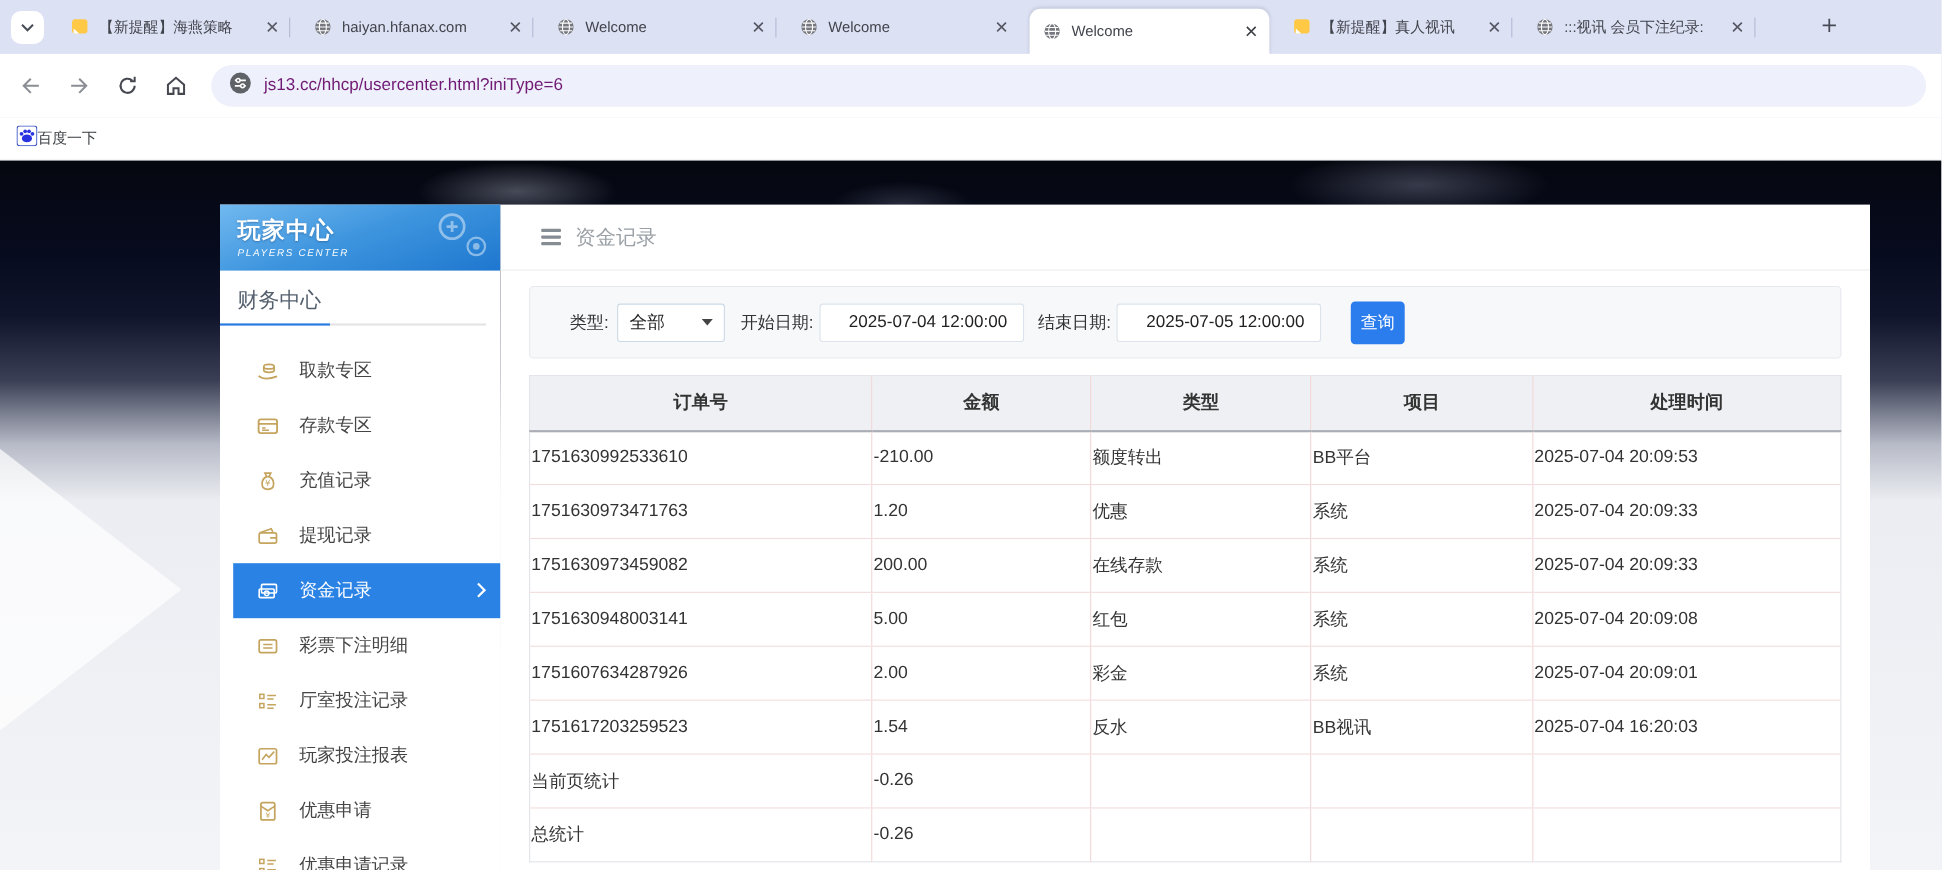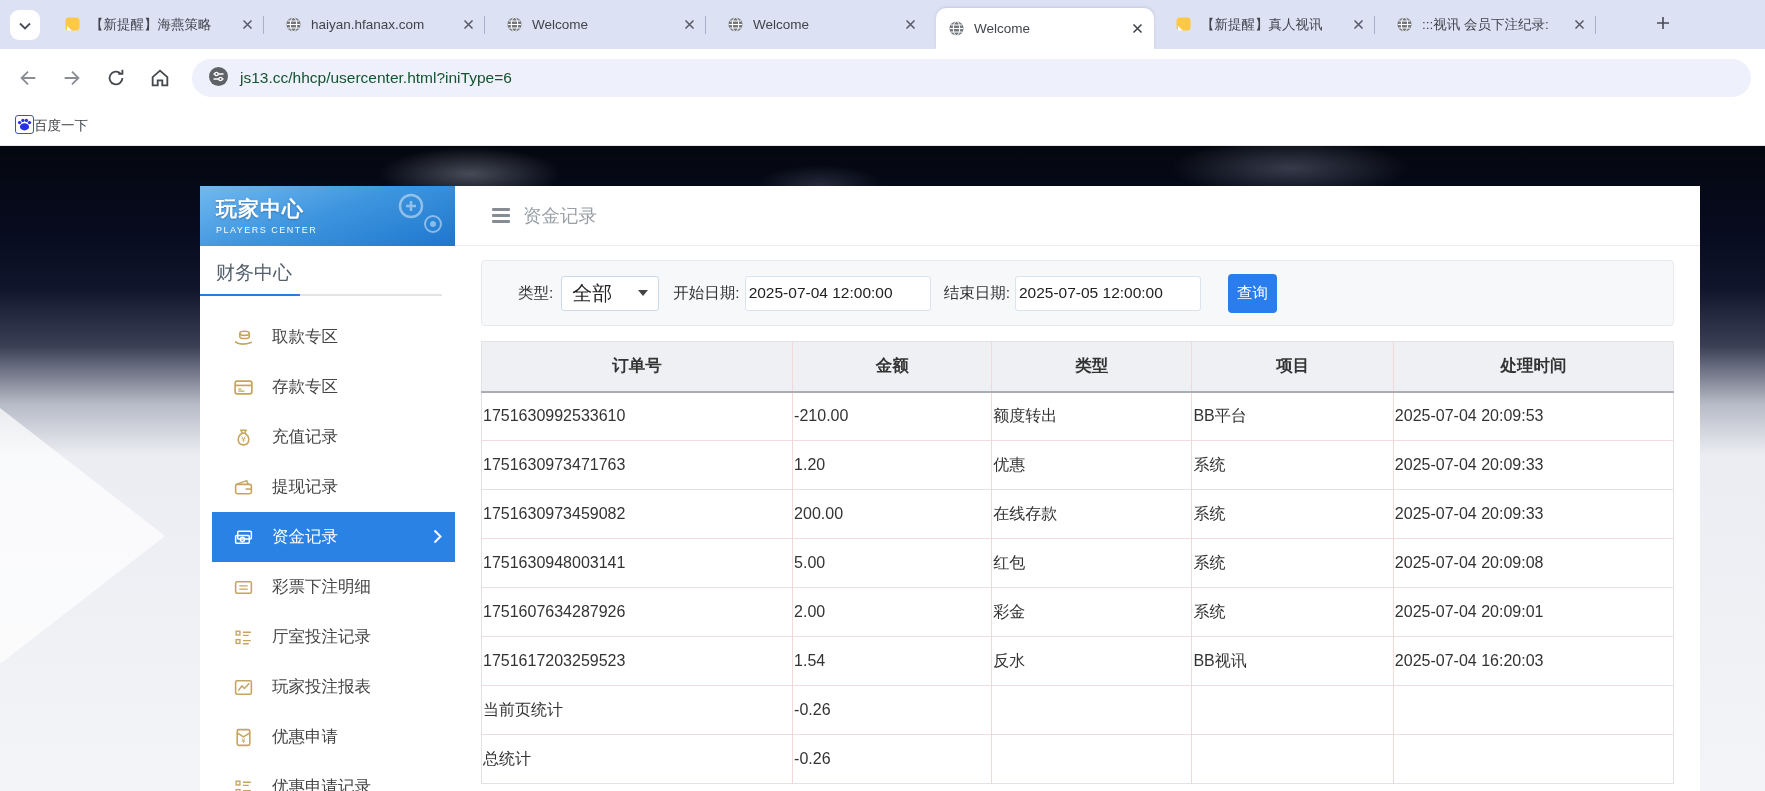--- a/index.html
+++ b/index.html
@@ -35,21 +35,21 @@
 
   .toolbar {
     position:absolute; left:0; top:49px; width:1765px; height:58px; background:#fff;
     display:flex; align-items:center; padding:0 14px 0 16px; gap:20px;
   }
   .nav-ic { width:24px; height:24px; flex:none; display:flex; align-items:center; justify-content:center; }
   .urlbar {
     flex:1; height:38px; background:#eef1fb; border-radius:19px;
     display:flex; align-items:center; padding:0 16px; gap:11px;
   }
-  .url-text { font-size:15.5px; color:#14532d; }
+  .url-text { font-size:15.5px; color:#701a75; }
 
   .bookmarks {
     position:absolute; left:0; top:107px; width:1765px; height:39px; background:#fff;
     border-bottom:1px solid #e9e9ec; display:flex; align-items:center; padding-left:15px; gap:9px;
   }
   .bm-label { font-size:13.5px; color:#3a3d42; }
 
   
   .page {
     position:absolute; left:0; top:146px; width:1765px; height:645px;
@@ -65,21 +65,21 @@
     border-left:165px solid rgba(255,255,255,.7);
   }
 
   
   .sidebar { position:absolute; left:200px; top:40px; width:255px; height:605px; background:#fff; }
   .sidebar-header {
     height:60px; background:linear-gradient(160deg,#71b9f0 0%, #3e95de 48%, #1e77cf 100%);
     color:#fff; padding:9px 0 0 16px; position:relative; overflow:hidden;
   }
   .sb-title { font-size:21px; font-weight:bold; letter-spacing:1px; text-shadow:0 1px 2px rgba(0,40,90,.35); }
-  .sb-sub { font-size:9px; letter-spacing:1.5px; margin-top:2px; opacity:.95; }
+  .sb-sub { font-size:9px; letter-spacing:1.5px; margin-top:2px; opacity:.95;font-style:italic; }
   .sb-deco { position:absolute; right:8px; top:6px; opacity:.45; }
   .sb-section { padding:14px 0 0 16px; font-size:19px; color:#55606e; }
   .sb-underline {
     margin-top:8px; height:2px;
     background:linear-gradient(to right,#2a7ae2 0,#2a7ae2 100px,#e4e4e6 100px,#e4e4e6 242px,transparent 242px);
   }
   .menu { margin-top:16px; }
   .menu-item {
     height:50px; display:flex; align-items:center; padding-left:33px; gap:18px;
     font-size:16.5px; color:#454545; cursor:pointer;
@@ -101,27 +101,28 @@
 
   .filterbar {
     position:absolute; left:26px; top:74px; width:1193px; height:66px;
     background:#f7f8fa; border:1px solid #e7e9ee; border-radius:4px;
     display:flex; align-items:center; padding-left:36px;
   }
   .flabel { font-size:15.5px; color:#333; }
   .type-select {
     width:98px; height:35px; background:#fff; border:1px solid #ccd9e6; border-radius:3px;
     margin:0 14px 0 8px; display:flex; align-items:center; justify-content:space-between;
-    padding:0 10px; font-size:20px; color:#222; cursor:pointer;
+    padding:0 10px; font-size:16px; color:#222; cursor:pointer;
   }
   .caret { width:0; height:0; border-left:5px solid transparent; border-right:5px solid transparent; border-top:6px solid #444; }
   .dateinput {
     width:186px; height:35px; border:1px solid #dbe3ec; border-radius:3px; background:#fff;
-    margin:0 13px 0 5px; padding:0 3px; font-size:15.5px; color:#222;
+    margin:0 13px 0 5px; padding:0 14px; font-size:15.5px; color:#222;
     font-family:"Liberation Sans","DejaVu Sans",sans-serif;
+    text-align:right;
   }
   .search-btn {
     width:49px; height:39px; background:#2b7cec; color:#fff; border:none; border-radius:4px;
     font-size:15.5px; margin-left:14px; cursor:pointer;
     font-family:"Liberation Sans","DejaVu Sans",sans-serif;
   }
 
   table.funds {
     position:absolute; left:26px; top:155px; width:1193px;
     border-collapse:collapse; font-size:16px; color:#333;

